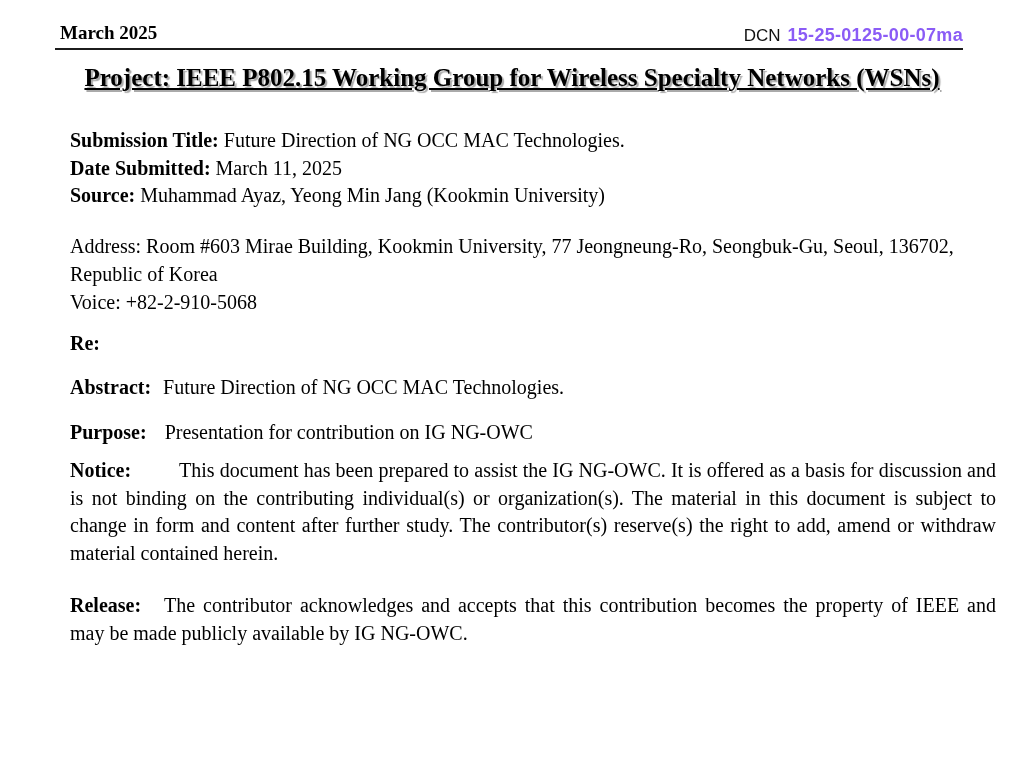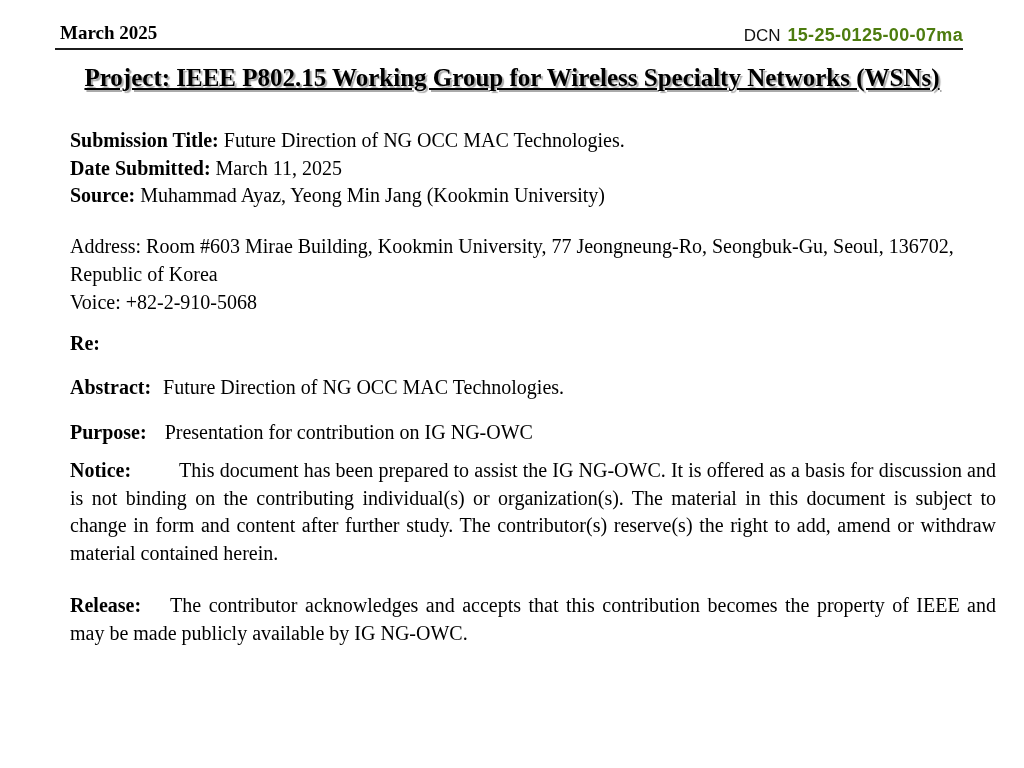--- a/index.html
+++ b/index.html
@@ -2,34 +2,34 @@
 <html><head>
 <meta charset="utf-8">
 <style>
   html, body { margin:0; padding:0; background:#ffffff; }
   .slide {
     position:relative; width:1024px; height:700px; background:#ffffff;
     font-family:"Liberation Serif", serif; color:#000; overflow:hidden;
   }
   .hdr-date { position:absolute; left:60px; top:22px; font-size:19px; font-weight:bold; }
   .hdr-dcn  { position:absolute; right:61px; top:25px; font-family:"Liberation Sans", sans-serif; font-size:17px; color:#111; white-space:nowrap; }
-  .hdr-dcn .num { font-weight:bold; font-size:18px; margin-left:7px; letter-spacing:0.3px; color:#4d7c0f; }
+  .hdr-dcn .num { font-weight:bold; font-size:18px; margin-left:7px; letter-spacing:0.3px; color:#8b5cf6; }
   .rule { position:absolute; height:2px; background:#1c1c1c; }
   .hdr-rule { left:55px; top:48px; width:908px; }
   .ftr-rule { left:50px; top:707px; width:923px; }
   .title {
     position:absolute; left:49px; top:64px; width:926px; text-align:center;
     font-size:25px; font-weight:bold; text-decoration:underline;
     text-shadow:2px 2px 1px #aaaaaa; white-space:nowrap;
   }
   .para { position:absolute; left:70px; width:926px; font-size:20px; line-height:27.5px; }
   .lbl { font-weight:bold; }
   .g12 { margin-right:12px; }
   .g18 { margin-right:18px; }
-  .g29 { margin-right:29px; }
+  .g29 { margin-right:23px; }
   .g48 { margin-right:48px; }
   .just { text-align:justify; }
   .voicerow { width:896px; display:flex; justify-content:space-between; }
   .ftr-left   { position:absolute; left:50px;  top:724px; font-size:19px; }
   .ftr-center { position:absolute; left:0; top:721px; width:100%; text-align:center; font-size:18px; color:#0f766e; }
   .ftr-right  { position:absolute; right:52px; top:721px; font-size:19px; white-space:nowrap; }
   .ftr-right .pgnum { margin-left:15px; }
 </style>
 </head>
 <body>

